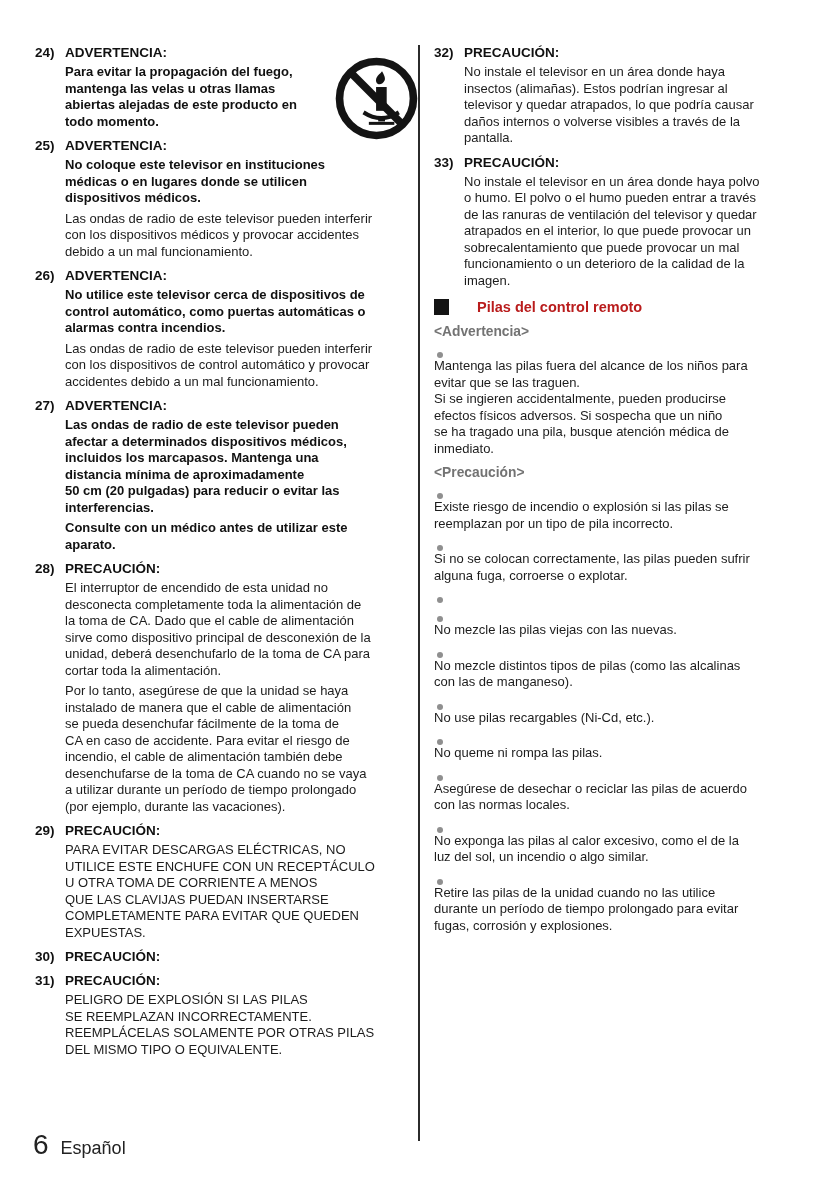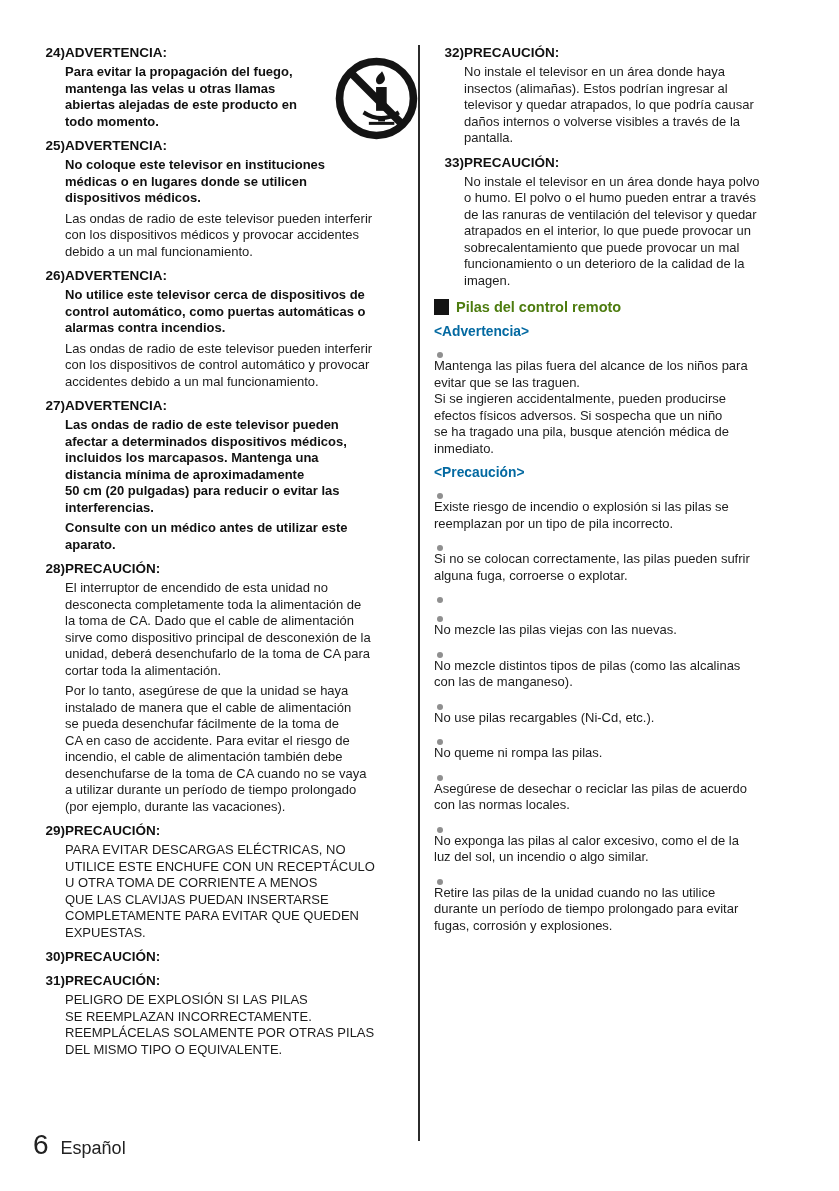--- a/index.html
+++ b/index.html
@@ -22,45 +22,46 @@
   .col { position: absolute; top: 44px; }
   .col-left  { left: 35px;  width: 378px; }
   .col-right { left: 434px; width: 378px; }
 
   .item { margin-bottom: 7px; }
   .item-head {
     display: flex;
     font-weight: bold; font-size: 13.5px; line-height: 17px;
     margin-bottom: 3px; color: #111;
   }
-  .num { flex: none; width: 30px; text-align: right; }
+  .num { flex: none; width: 30px; }
   .item-body { margin-left: 30px; }
 
   p.para {
     margin: 0 0 4px 0;
     font-size: 13px; line-height: 16.5px;
     white-space: pre-line;
   }
   p.b { font-weight: bold; color: #111; }
 
   .item-24 { position: relative; }
   .candle-sign {
     position: absolute; top: 12px; right: -6px;
     width: 85px; height: 85px;
   }
 
   .sec-head {
     display: flex; align-items: center;
-    font-weight: bold; font-size: 14.5px; color: #4d7c0f;
+    font-weight: bold; font-size: 14.5px; color: #b91c1c;
     margin: 10px 0 8px 0;
+    gap: 21px;
   }
   .sq { flex: none; width: 15px; height: 16px; background: #141414; margin-right: 7px; }
 
   .sub-label {
-    font-weight: bold; font-size: 13.8px; color: #0369a1;
+    font-weight: bold; font-size: 13.8px; color: #737373;
     margin: 2px 0 6px 0; line-height: 17px;
   }
 
   .bullet { display: flex; margin-bottom: 7px; flex-direction: column; }
   .dot { flex: none; width: 20px; }
   .dot::before {
     content: ""; display: block;
     width: 6px; height: 6px; border-radius: 3px;
     background: #8f8f8f; margin: 6px 0 0 3px;
   }

